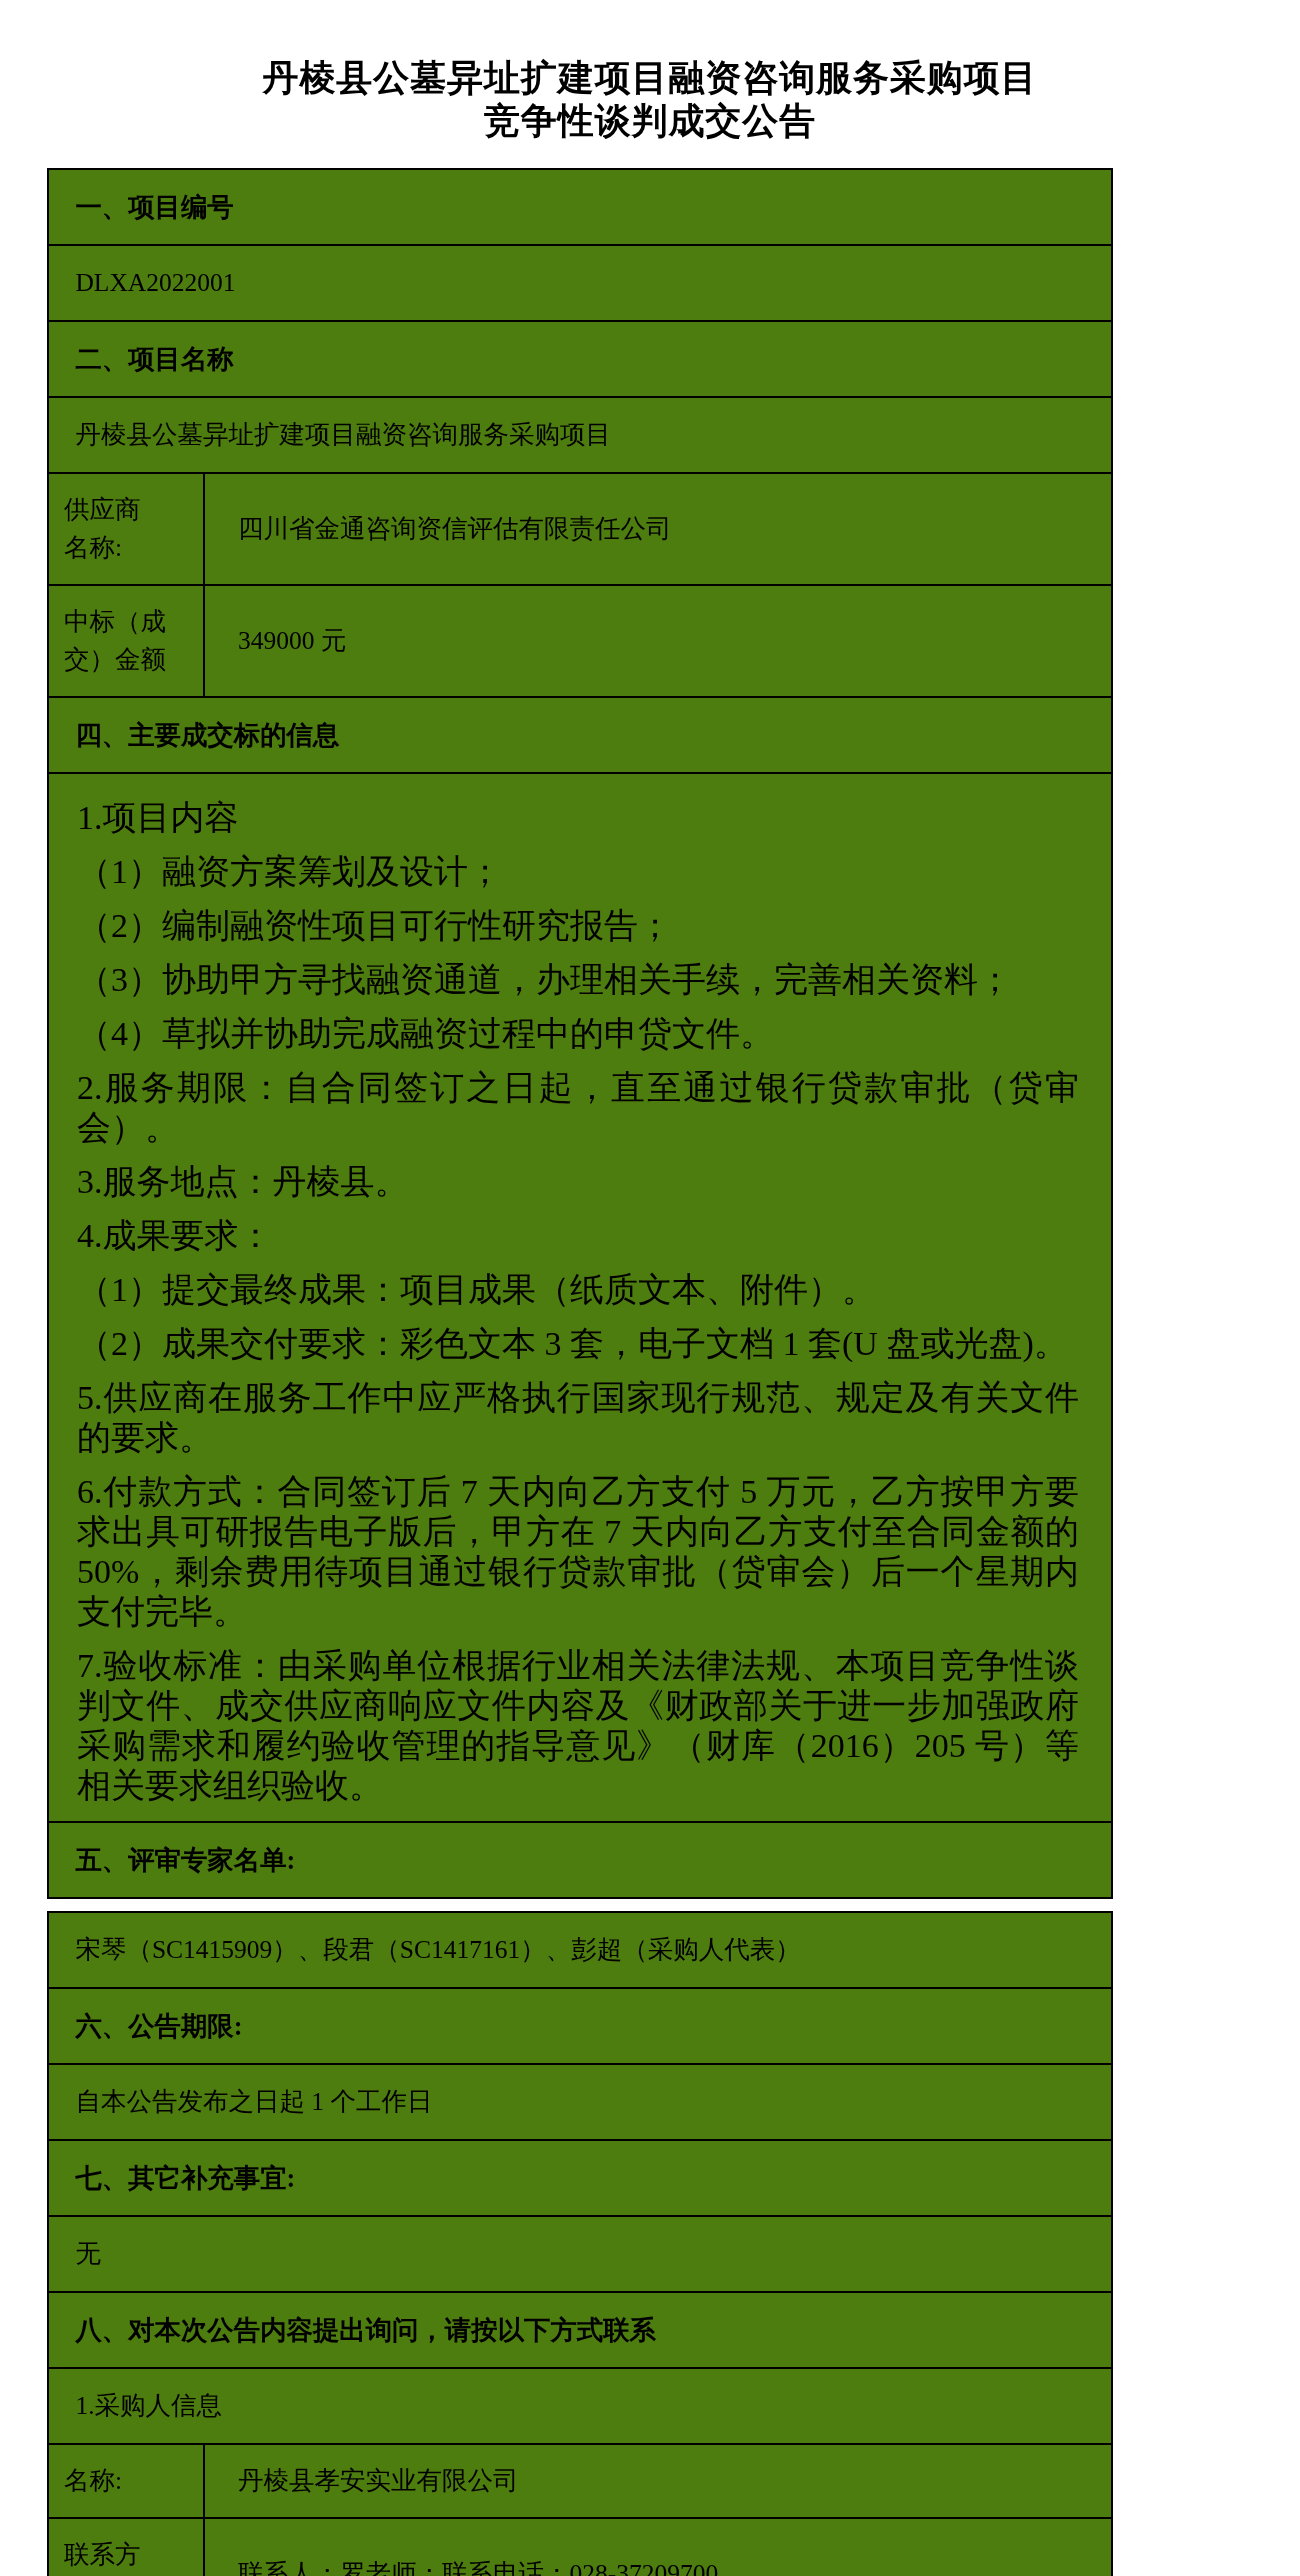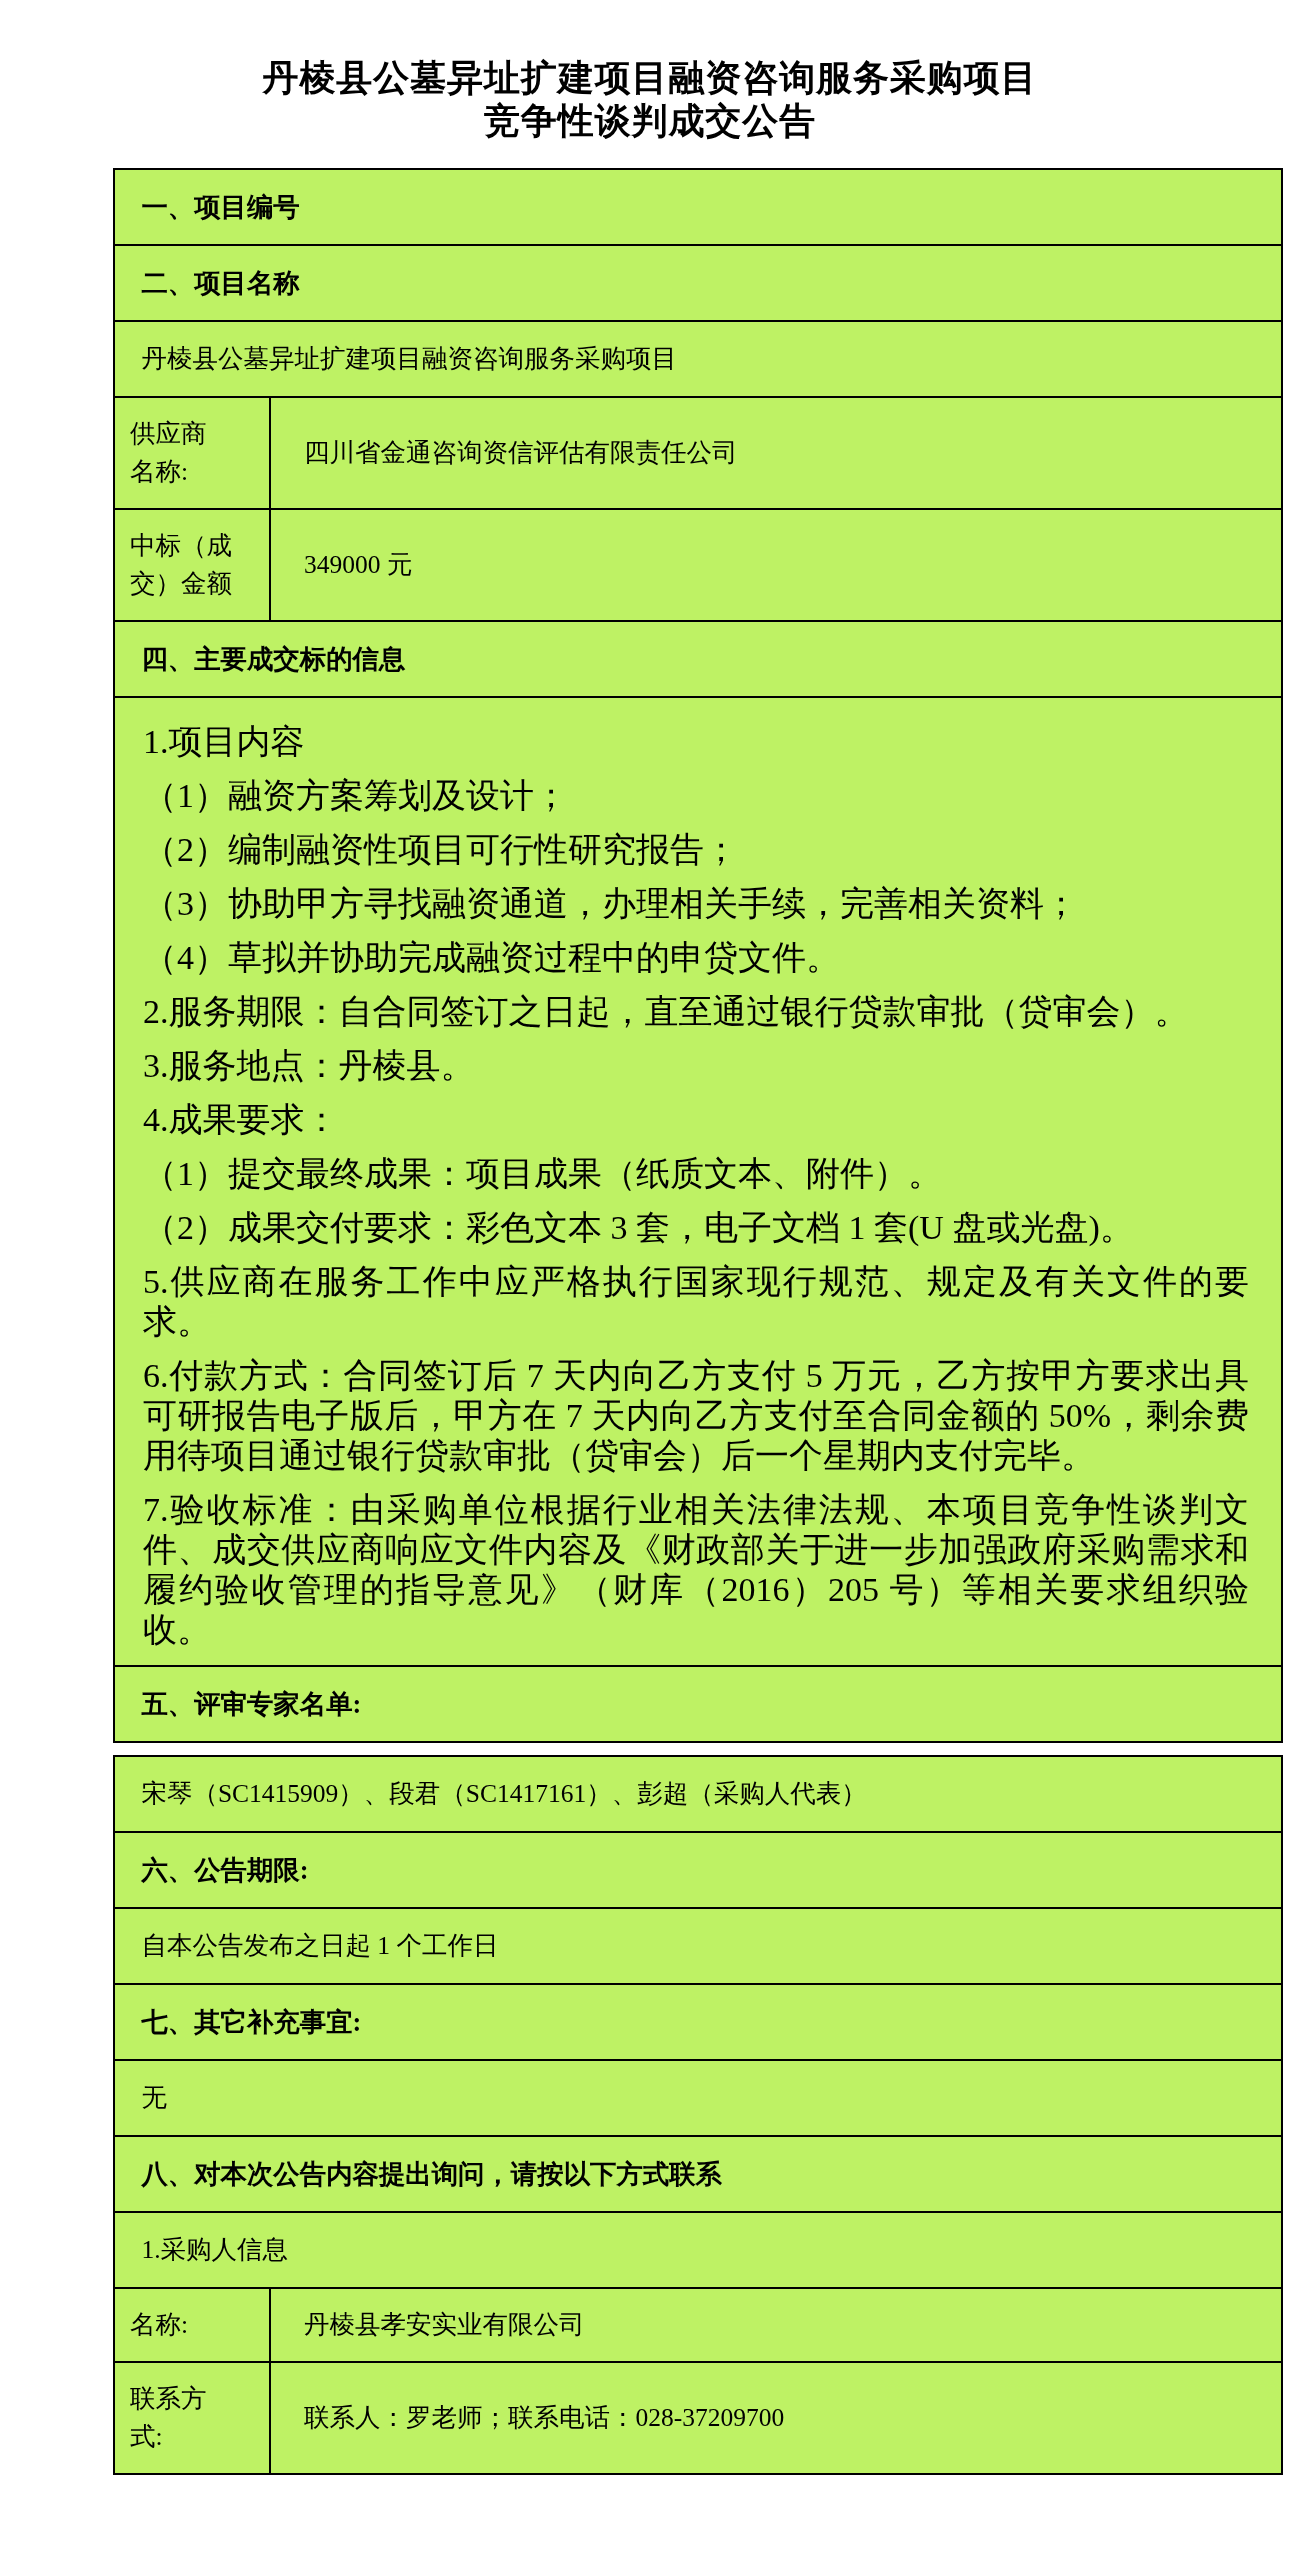--- a/index.html
+++ b/index.html
@@ -19,23 +19,23 @@
     font-size: 36px;
     line-height: 43px;
     letter-spacing: 0.9px;
   }
   .title-1 { padding-top: 57px; }
   .title-2 { }
 
   table.doc {
     border-collapse: collapse;
     table-layout: fixed;
-    margin-left: 113px;
-    width: 1170px;
-    background: #bef264;
+    margin-left: 47px;
+    width: 1066px;
+    background: #4d7c0f;
   }
   table.t1 { margin-top: 24.6px; }
   table.t2 { margin-top: 12.3px; }
 
   td {
     border: 2.8px solid #000;
     font-size: 25.5px;
     vertical-align: middle;
     word-break: break-all;
   }
@@ -77,20 +77,23 @@
   <div class="title title-2">竞争性谈判成交公告</div>
 
   <table class="doc t1">
     <colgroup>
         <col class="c-label">
         <col>
       </colgroup>
     <tbody>
         <tr>
       <td colspan="2" class="hdr">一、项目编号</td>
+    </tr>
+    <tr>
+      <td colspan="2" class="val">DLXA2022001</td>
     </tr>
     <tr>
       <td colspan="2" class="hdr">二、项目名称</td>
     </tr>
     <tr>
       <td colspan="2" class="val">丹棱县公墓异址扩建项目融资咨询服务采购项目</td>
     </tr>
     <tr>
       <td class="lbl">供应商
 名称:</td>

